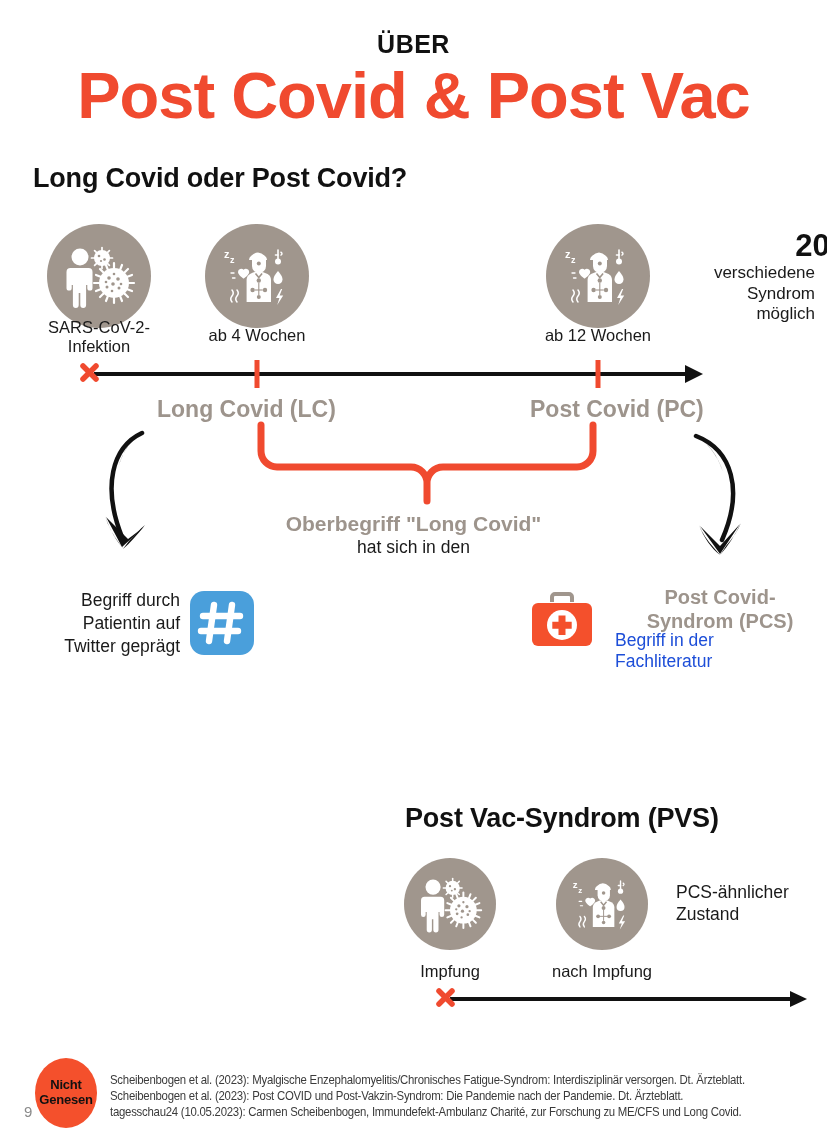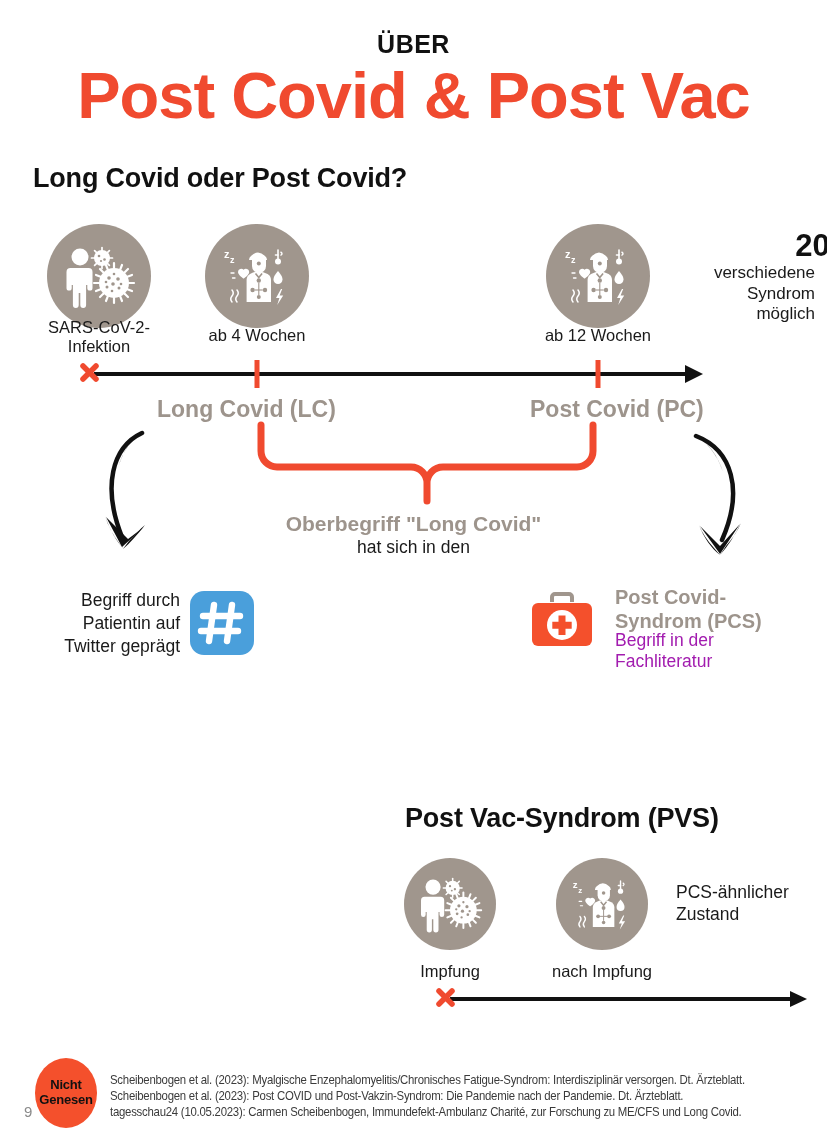--- a/index.html
+++ b/index.html
@@ -106,21 +106,21 @@
     line-height: 1.3;
   }
   .pcs-title {
     font-size: 20px;
     font-weight: bold;
     color: #9d948c;
     line-height: 1.18;
   }
   .pcs-sub {
     font-size: 17.5px;
-    color: #a21caf;
+    color: #1d4ed8;
     line-height: 1.22;
   }
   .pvs-side {
     font-size: 17.5px;
     color: #1a1a1a;
     line-height: 1.25;
   }
 
   
   .logo-circle {
@@ -399,21 +399,21 @@
   </div>
 
   <div class="abs" style="top:588px; left:527px;">
     <svg width="72" height="66" viewBox="0 0 72 66">
       <path d="M25 14 v-5 a3 3 0 0 1 3 -3 h14 a3 3 0 0 1 3 3 v5" fill="none" stroke="#a0968d" stroke-width="4" stroke-linejoin="round"></path>
       <rect x="5" y="15" width="60" height="43" rx="6" fill="#F4502C"></rect>
       <circle cx="35" cy="37" r="15" fill="#ffffff"></circle>
       <path d="M31.5 27.5 h7 v6.2 h6.2 v7 h-6.2 v6.2 h-7 v-6.2 h-6.2 v-7 h6.2 z" fill="#F4502C"></path>
     </svg>
   </div>
-  <div class="abs pcs-title" style="top:586px; left:615px; width:210px;">
+  <div class="abs pcs-title" style="top:586px; left:615px; width:210px;text-align:center;">
     <div>Post Covid-</div>
     <div>Syndrom (PCS)</div>
   </div>
   <div class="abs pcs-sub" style="top:630px; left:615px; width:210px;">
     <div>Begriff in der</div>
     <div>Fachliteratur</div>
   </div>
 
   <div class="abs section-title" id="sec2-title">Post Vac-Syndrom (PVS)</div>
 

